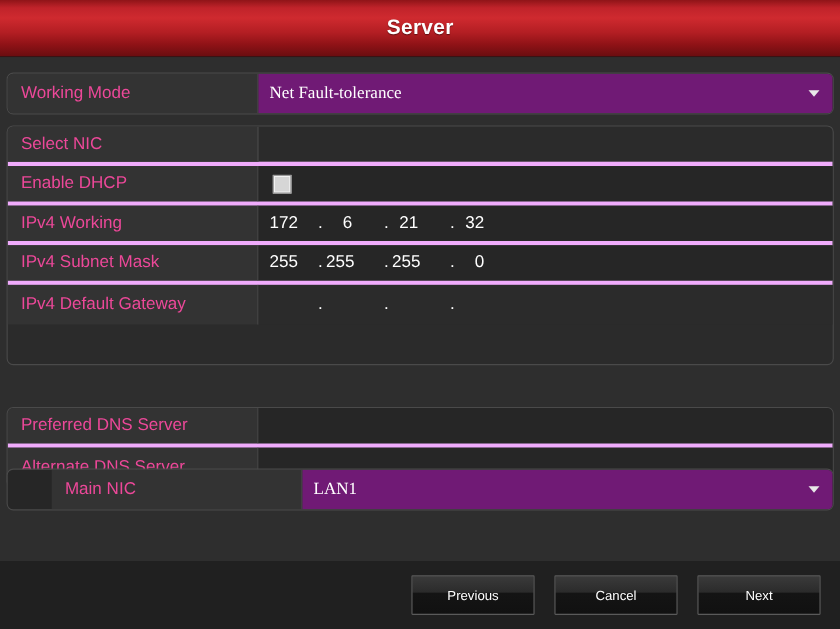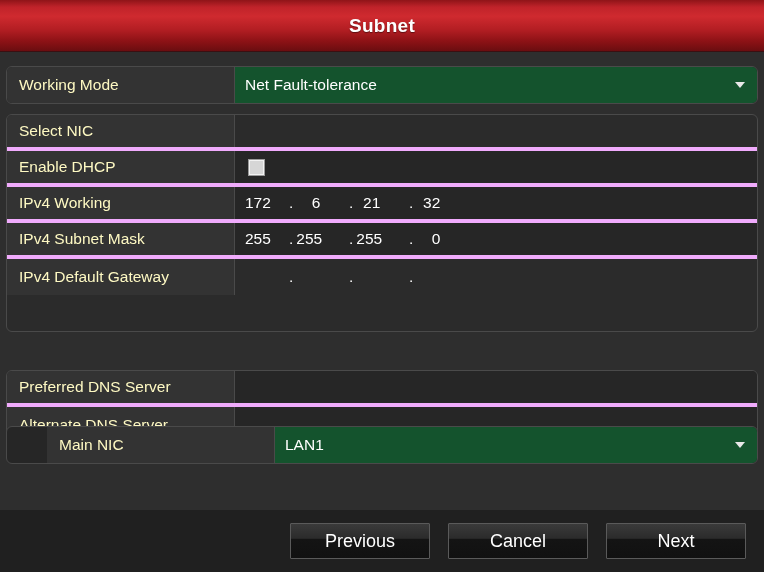--- a/index.html
+++ b/index.html
@@ -38,38 +38,38 @@
 
   .row{display:flex;height:36px;box-sizing:border-box;border-bottom:4px solid #f0abfc;}
   .row:last-child{border-bottom:none;}
 
   .cell-label{
     width:228px;flex:0 0 228px;
     background:#333333;
     border-right:1px solid #4a4a4a;
     display:flex;align-items:center;
     padding-left:12px;box-sizing:border-box;
-    color:#fef9c3;font-size:15.5px;
+    color:#ec4899;font-size:15.5px;
     white-space:nowrap;overflow:hidden;
   }
   .cell-value{
     flex:1 1 auto;
     background:#262626;
     display:flex;align-items:center;
     padding-left:10px;box-sizing:border-box;
     color:#ffffff;font-size:15.5px;
     position:relative;
     white-space:nowrap;overflow:hidden;
   }
   .cell-value.readonly{color:#9d9d9d;background:#2b2b2b;}
   .cell-value.blank{background:#262626;}
 
   
   .group.dropdown-group{background:#262626;}
-  .dropdown-row .cell-value{background:#14532d;}
+  .dropdown-row .cell-value{background:#701a75;font-family:Liberation Serif, serif;}
   .chev{
     position:absolute;right:12px;top:50%;transform:translateY(-50%);
     width:0;height:0;
     border-left:5px solid transparent;border-right:5px solid transparent;
     border-top:6px solid #e8e8e8;
   }
 
   
   .checkbox{
     width:17px;height:17px;
@@ -91,38 +91,38 @@
   .ip.empty .oct{min-width:0;}
 
   
   .footer{
     position:absolute;left:0;top:510px;width:764px;height:62px;
     background:#202020;
     display:flex;align-items:center;justify-content:flex-end;
     padding-right:18px;box-sizing:border-box;
   }
   .btn{
-    height:36px;width:140px;margin-left:18px;
+    height:36px;width:112px;margin-left:18px;
     background:linear-gradient(to bottom,#3a3a3a 0%,#2b2b2b 42%,#141414 45%,#111111 100%);
     border:1px solid #5a5a5a;
     border-radius:1px;
-    color:#ffffff;font-size:18px;
+    color:#ffffff;font-size:12px;
     font-family:"Liberation Sans","DejaVu Sans",sans-serif;
     display:flex;align-items:center;justify-content:center;
     cursor:pointer;
     box-sizing:border-box;
   }
 </style>
 </head>
 <body>
 
 <div id="dialog">
 
   <div class="titlebar">
-    <span class="title">Subnet</span>
+    <span class="title">Server</span>
   </div>
 
   <div class="content">
 
     <div class="group dropdown-group" style="top:14px;height:38px;">
       <div class="row dropdown-row" style="height:36px;border-bottom:none;">
         <div class="cell-label">Working Mode</div>
         <div class="cell-value">
           <span>Net Fault-tolerance</span>
           <span class="chev"></span>

